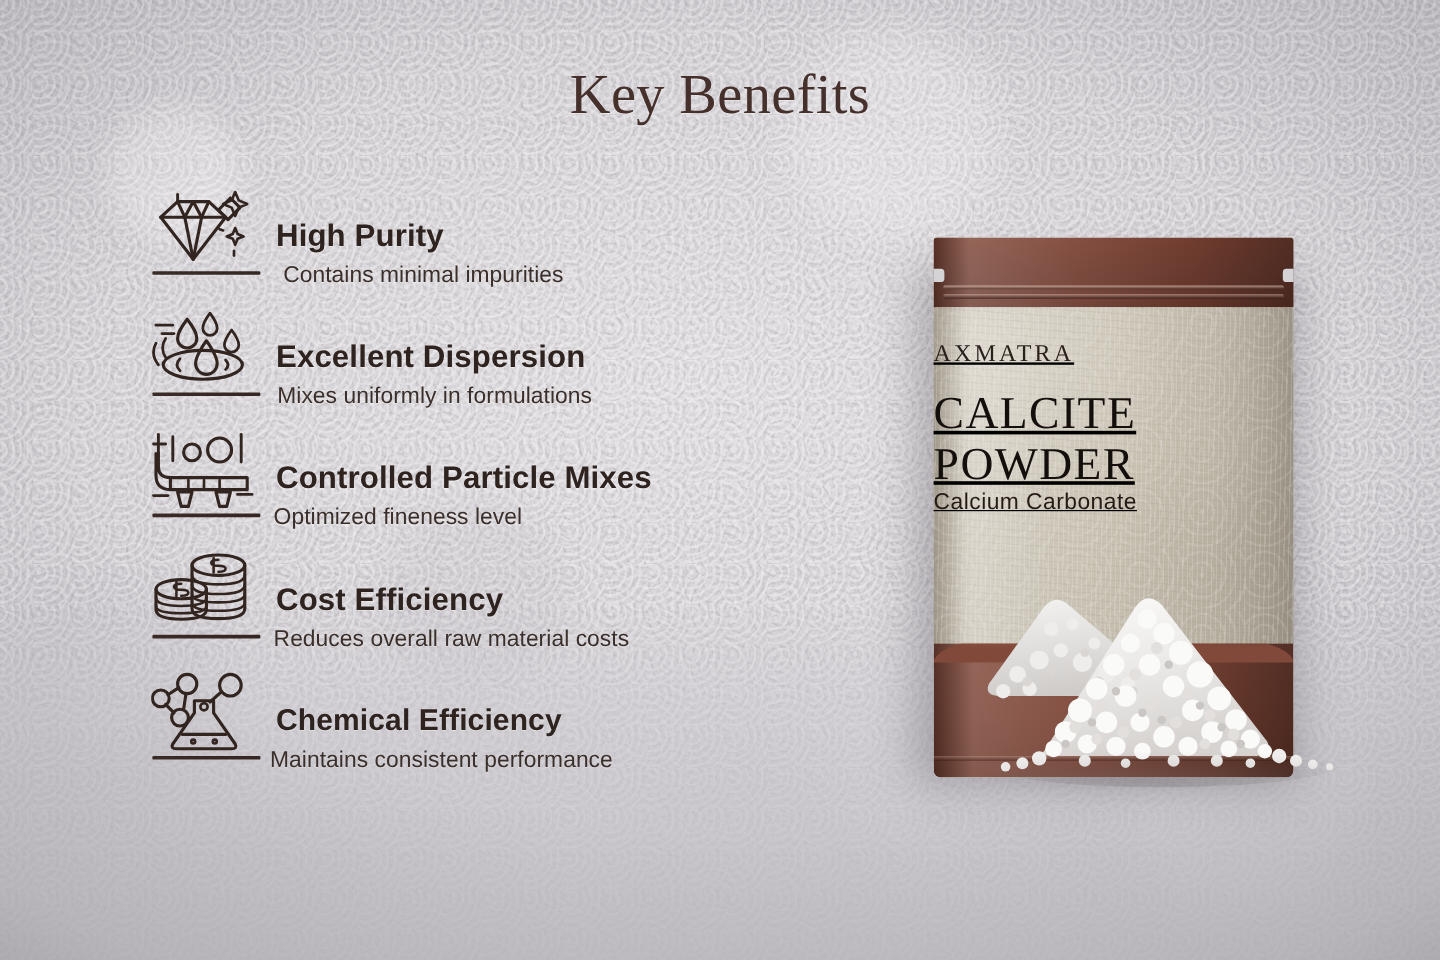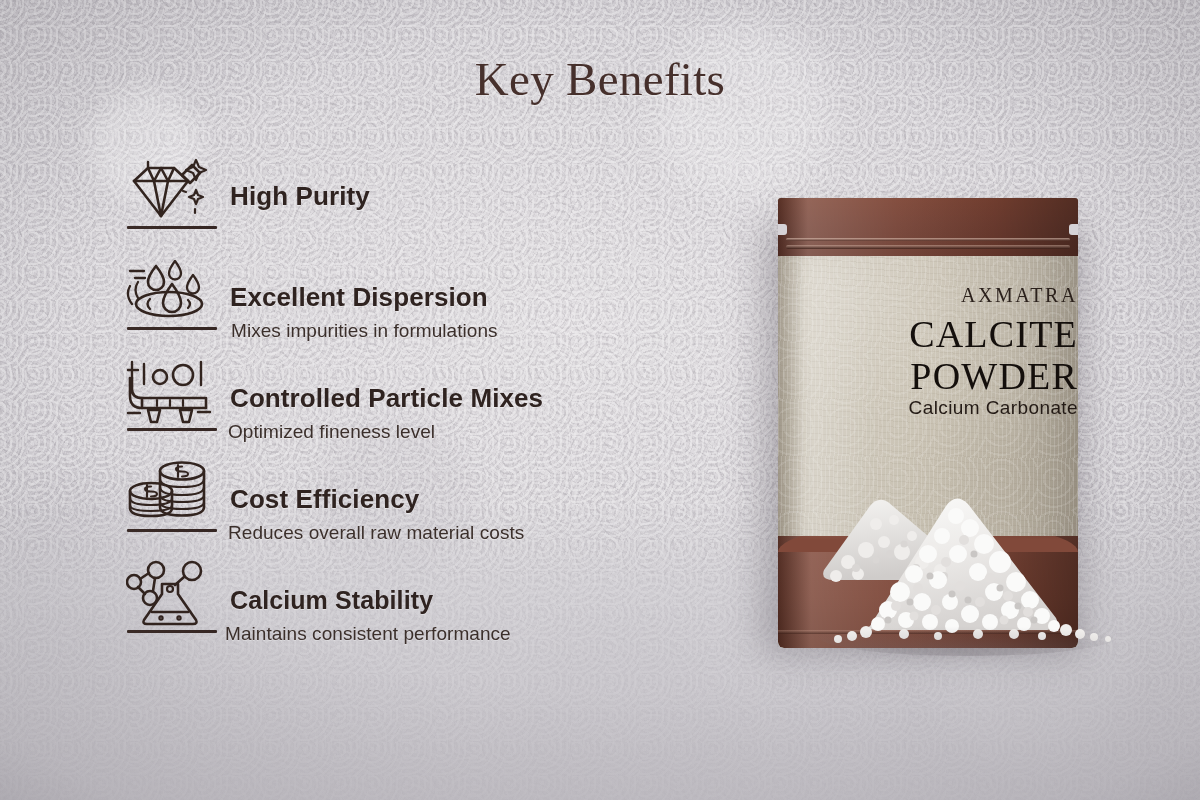--- a/index.html
+++ b/index.html
@@ -276,37 +276,38 @@
     width: 74px; height: 330px;
     background: linear-gradient(90deg, rgba(255,255,255,.22), rgba(255,255,255,0));
     filter: blur(8px);
   }
   
   .pouch-text {
     position: absolute;
     left: 0;
     top: 86px;
     width: 300px;
-    text-align: right;
+    text-align: left;
     z-index: 4;
+    text-decoration: underline;
   }
   .brand {
     font-family: "Liberation Serif", "DejaVu Serif", serif;
     font-size: 20px;
     letter-spacing: 2.6px;
     color: #2b211c;
   }
   .prod-line {
     font-family: "Liberation Serif", "DejaVu Serif", serif;
     font-size: 38px;
     letter-spacing: 1.2px;
     color: #140f0c;
     line-height: 42px;
   }
-  .prod-line.l1 { margin-top: 6px; }
+  .prod-line.l1 { margin-top: 17px; }
   .prod-sub {
     font-family: "Liberation Sans", sans-serif;
     font-size: 19px;
     letter-spacing: .4px;
     color: #241b16;
   }
 
   
   .pile {
     position: absolute;
@@ -344,20 +345,21 @@
           <path d="M56 21 L66 11 L74 19 L64 29 Z"></path>
           <path d="M70 6 L73 13 L80 16 L73 19 L70 26 L67 19 L60 16 L67 13 Z" stroke-width="2.2"></path>
           <path d="M70 36 L72 41 L77 43 L72 45 L70 50 L68 45 L63 43 L68 41 Z" stroke-width="2.2"></path>
           <path d="M57 37 L60 38" stroke-width="2.2"></path>
           <path d="M69 55 L69 59" stroke-width="2.2"></path>
         </svg>
       </div>
       <div class="icon-rule"></div>
       <div class="txt">
         <div class="b-title">High Purity</div>
+        <div class="b-sub">Contains minimal impurities</div>
       </div>
     </div>
 
     <div class="benefit r2">
       <div class="icon-wrap">
         <svg viewBox="0 0 92 72" fill="none" stroke="#32241f" stroke-width="2.6" stroke-linecap="round" stroke-linejoin="round">
           <ellipse cx="43" cy="49" rx="33" ry="12"></ellipse>
           <path d="M24 44 Q19 49 24 54" stroke-width="2.3"></path>
           <path d="M62 45 Q66 49 62 53" stroke-width="2.3"></path>
           <path d="M30 11 C30 11 22 21 22 27 a8 8 0 0 0 16 0 C38 21 30 11 30 11 Z"></path>
@@ -366,21 +368,21 @@
           <path d="M67 20 C67 20 61 28 61 32.5 a6 6 0 0 0 12 0 C73 28 67 20 67 20 Z" stroke-width="2.3"></path>
           <path d="M4 31 Q-1 40 6 49" stroke-width="2.3"></path>
           <path d="M12 27 Q7 35 12 43" stroke-width="2.3"></path>
           <path d="M4 16 L18 16" stroke-width="2.3"></path>
           <path d="M9 23 L19 23" stroke-width="2.3"></path>
         </svg>
       </div>
       <div class="icon-rule"></div>
       <div class="txt">
         <div class="b-title">Excellent Dispersion</div>
-        <div class="b-sub">Mixes impurities in formulations</div>
+        <div class="b-sub">Mixes uniformly in formulations</div>
       </div>
     </div>
 
     <div class="benefit r3">
       <div class="icon-wrap">
         <svg viewBox="0 0 92 72" fill="none" stroke="#32241f" stroke-width="2.6" stroke-linecap="round" stroke-linejoin="round">
           <path d="M6 22 L6 33 Q6 42 16 42 L80 42 L80 52 L16 52 Q4 52 4 40 L4 22"></path>
           <path d="M16 42 L16 52"></path>
           <path d="M6 6 L6 22" stroke-width="2.4"></path>
           <path d="M18 8 L18 28" stroke-width="2.4"></path>
@@ -445,21 +447,21 @@
 
           <path d="M36 26 L52 26 L52 36 L70 62 Q72 66 67 66 L21 66 Q16 66 18 62 L36 36 Z"></path>
           <path d="M26 54 L62 54"></path>
           <circle cx="44" cy="31" r="3" stroke-width="2.2"></circle>
           <circle cx="35" cy="60" r="1.6" stroke-width="2.2"></circle>
           <circle cx="53" cy="60" r="1.6" stroke-width="2.2"></circle>
         </svg>
       </div>
       <div class="icon-rule"></div>
       <div class="txt">
-        <div class="b-title">Calcium Stability</div>
+        <div class="b-title">Chemical Efficiency</div>
         <div class="b-sub">Maintains consistent performance</div>
       </div>
     </div>
 
   </div>
 
   <div id="product">
 
     <div class="floor-shadow"></div>
 

